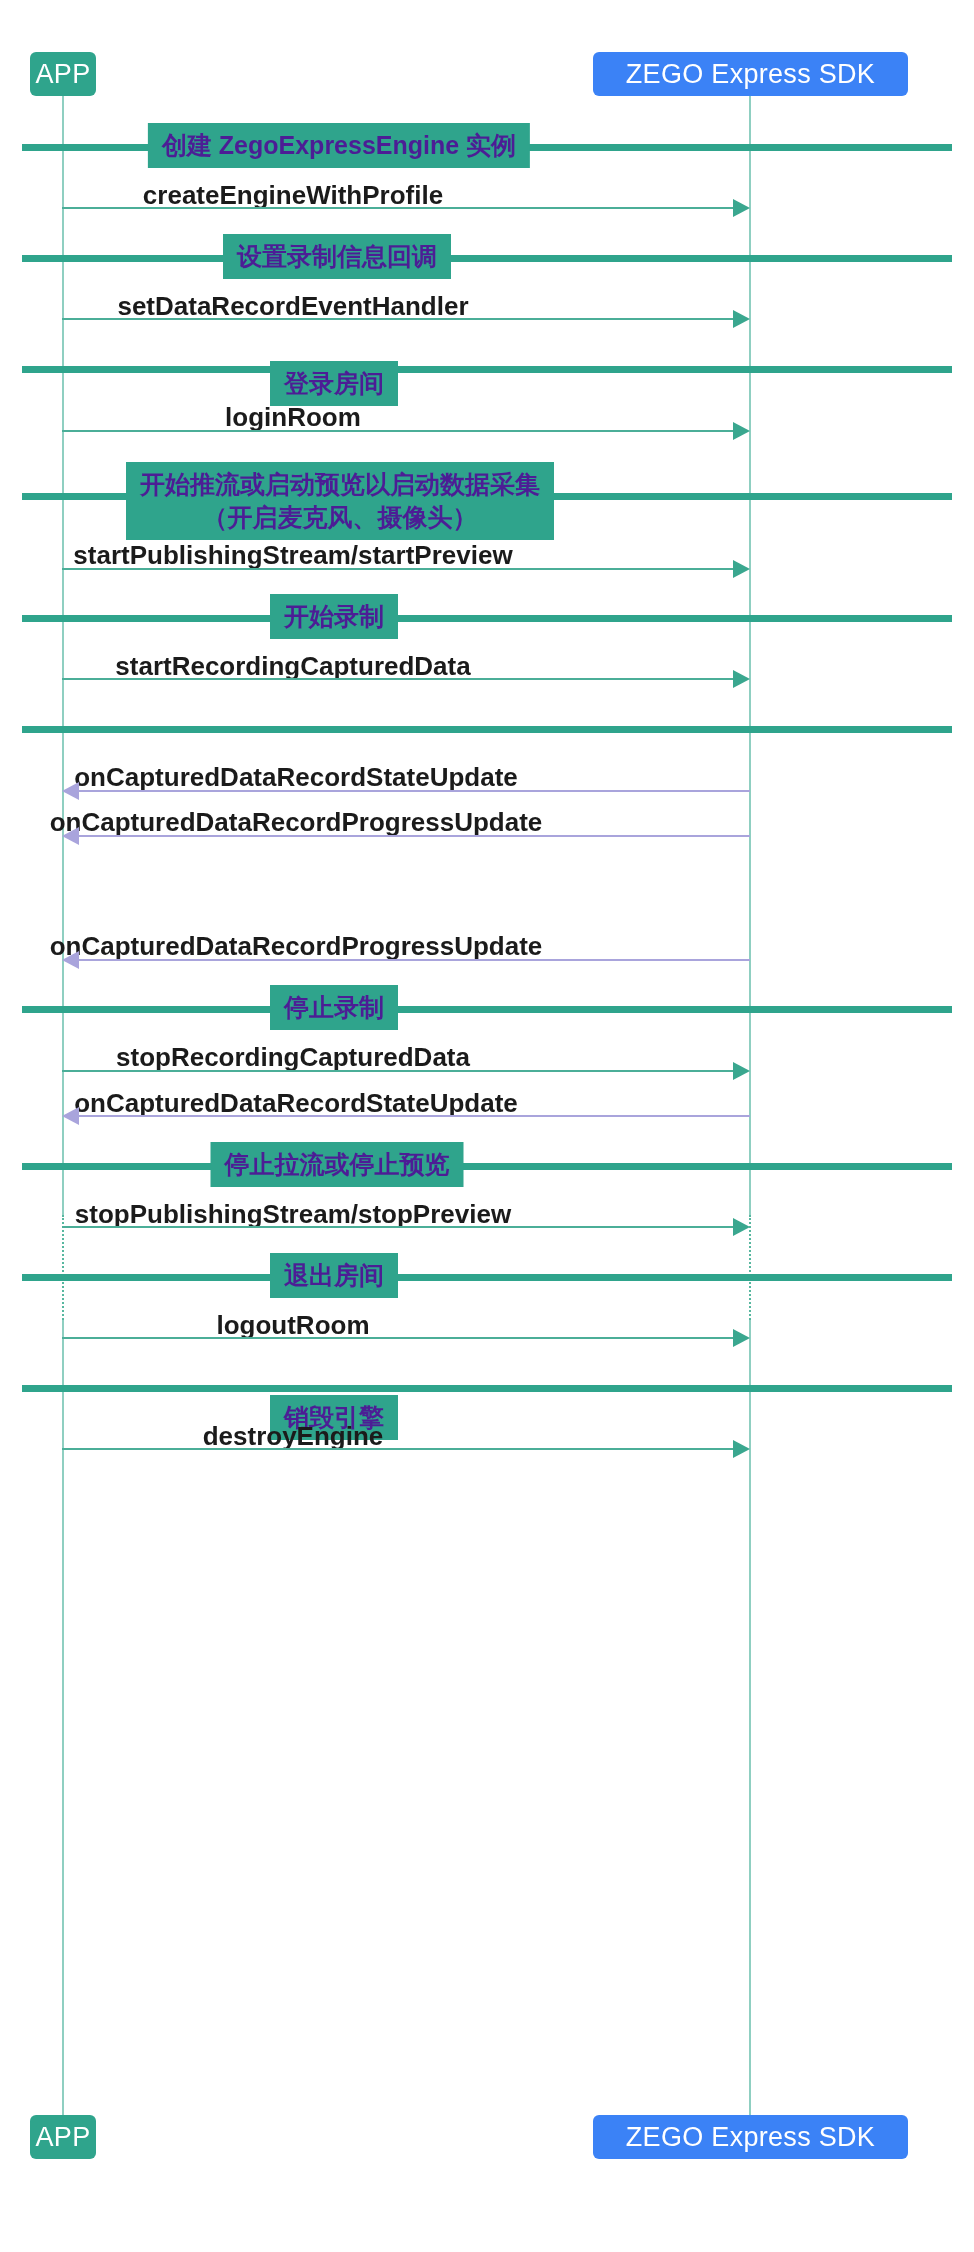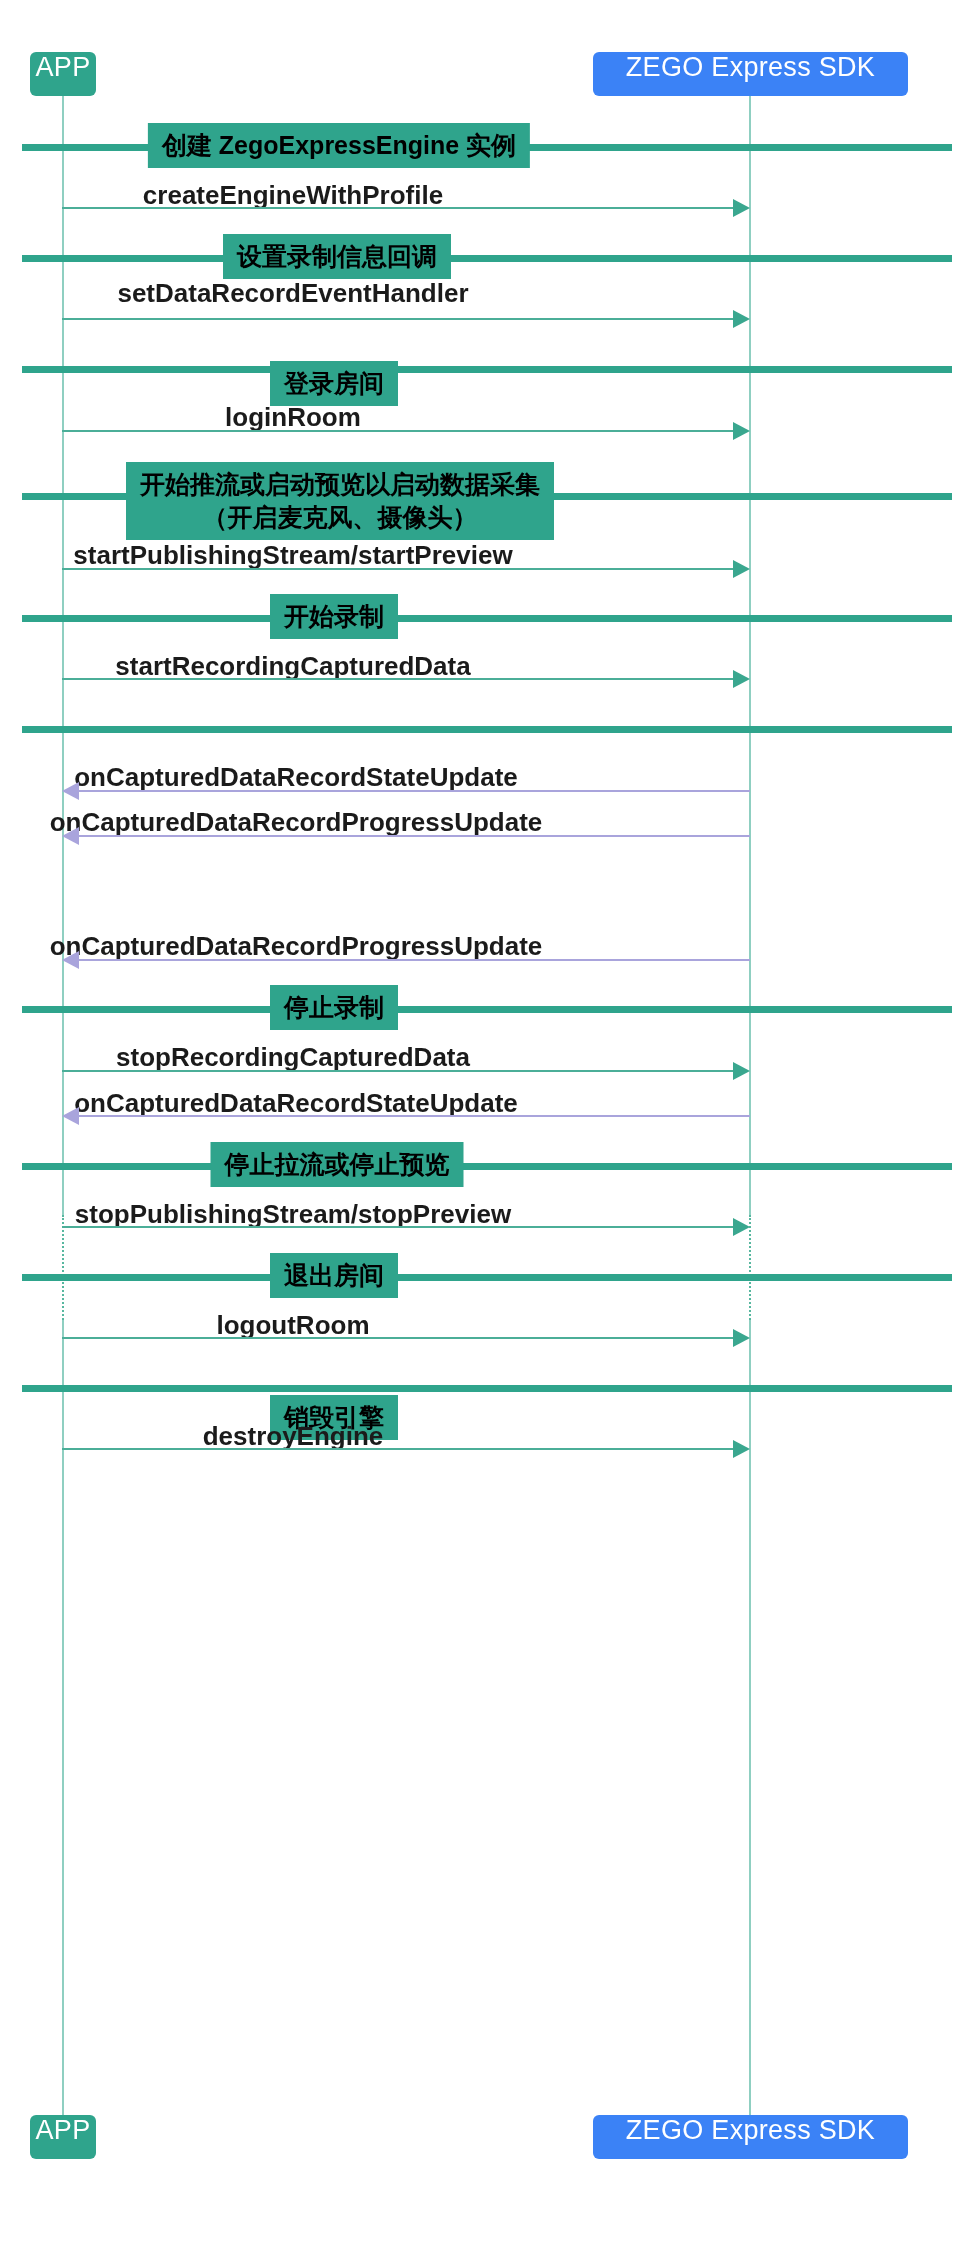--- a/index.html
+++ b/index.html
@@ -18,20 +18,21 @@
     overflow: hidden;
   }
 
   
   .actor-box {
     position: absolute;
     box-sizing: border-box;
     border-radius: 6px;
     color: #ffffff;
     display: flex;
+    align-items: center;
     justify-content: center;
     font-size: 27px;
     letter-spacing: 0.3px;
     white-space: nowrap;
   }
   .actor-app {
     background: #2FA48C;
   }
   .actor-sdk {
     background: #3b82f6;
@@ -54,21 +55,21 @@
     position: absolute;
     height: 7px;
     background: #2FA48C;
     left: 22px;
     right: 22px;
   }
   .sep-label {
     position: absolute;
     transform: translateX(-50%);
     background: #2FA48C;
-    color: #000000;
+    color: #4c1d95;
     font-weight: bold;
     font-size: 25px;
     line-height: 1.32;
     padding: 6px 14px;
     text-align: center;
     white-space: pre-line;
     box-sizing: border-box;
   }
 
   
@@ -151,21 +152,21 @@
   <div class="sep-line" style="top:1274px;"></div>
   <div class="sep-label" style="left:334px; top:1253px;">退出房间</div>
 
   <div class="sep-line" style="top:1385px;"></div>
   <div class="sep-label" style="left:334px; top:1395px;">销毁引擎</div>
 
   <div class="msg-label" style="left:293px; top:180px;">createEngineWithProfile</div>
   <div class="msg-line fwd" style="left:62px; top:207px; width:671px;"></div>
   <div class="arrow-head fwd" style="left:733px; top:199px;"></div>
 
-  <div class="msg-label" style="left:293px; top:278px;">setDataRecordEventHandler</div>
+  <div class="msg-label" style="left:293px; top:291px;">setDataRecordEventHandler</div>
   <div class="msg-line fwd" style="left:62px; top:318px; width:671px;"></div>
   <div class="arrow-head fwd" style="left:733px; top:310px;"></div>
 
   <div class="msg-label" style="left:293px; top:402px;">loginRoom</div>
   <div class="msg-line fwd" style="left:62px; top:430px; width:671px;"></div>
   <div class="arrow-head fwd" style="left:733px; top:422px;"></div>
 
   <div class="msg-label" style="left:293px; top:540px;">startPublishingStream/startPreview</div>
   <div class="msg-line fwd" style="left:62px; top:568px; width:671px;"></div>
   <div class="arrow-head fwd" style="left:733px; top:560px;"></div>

